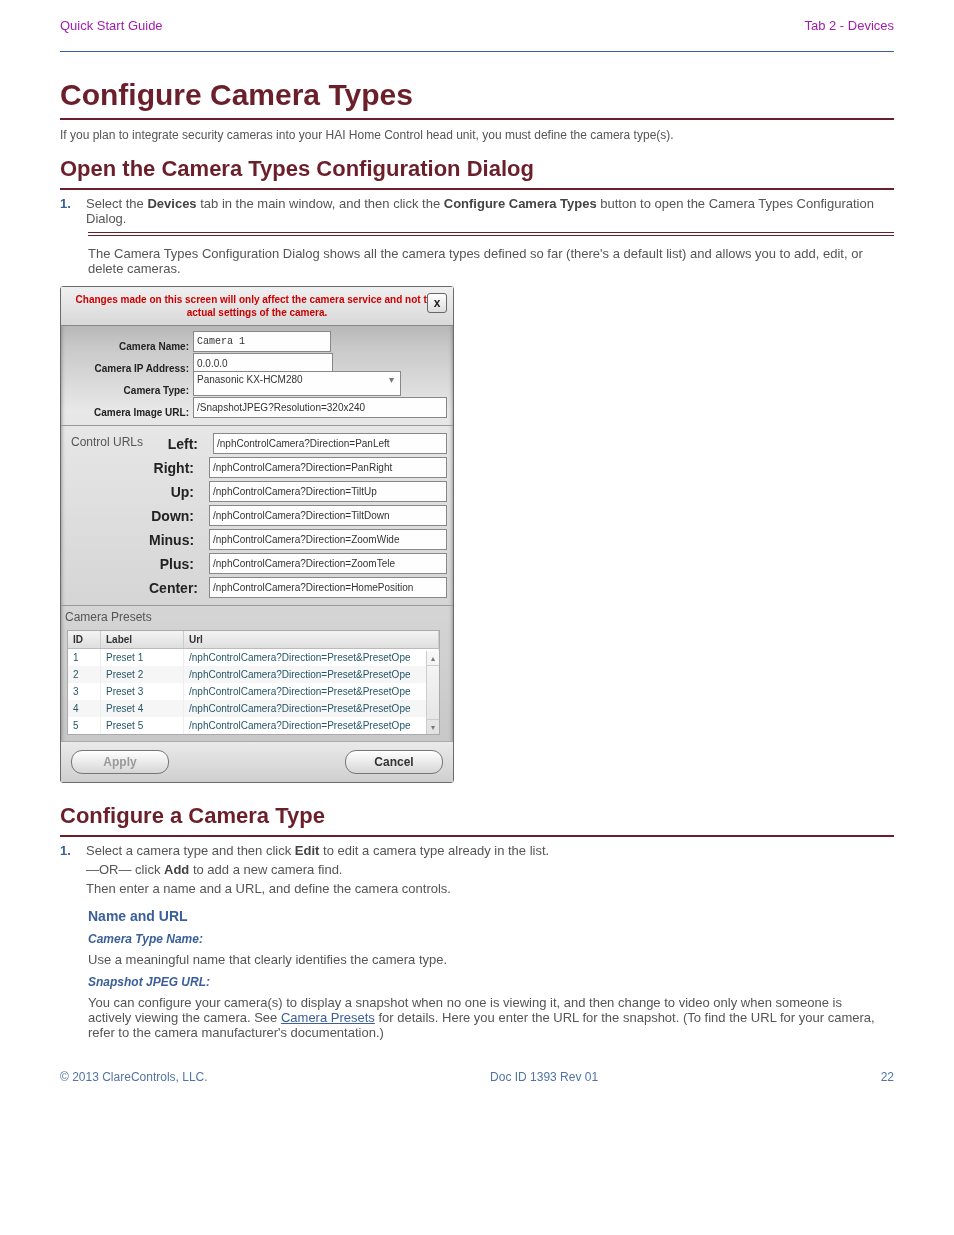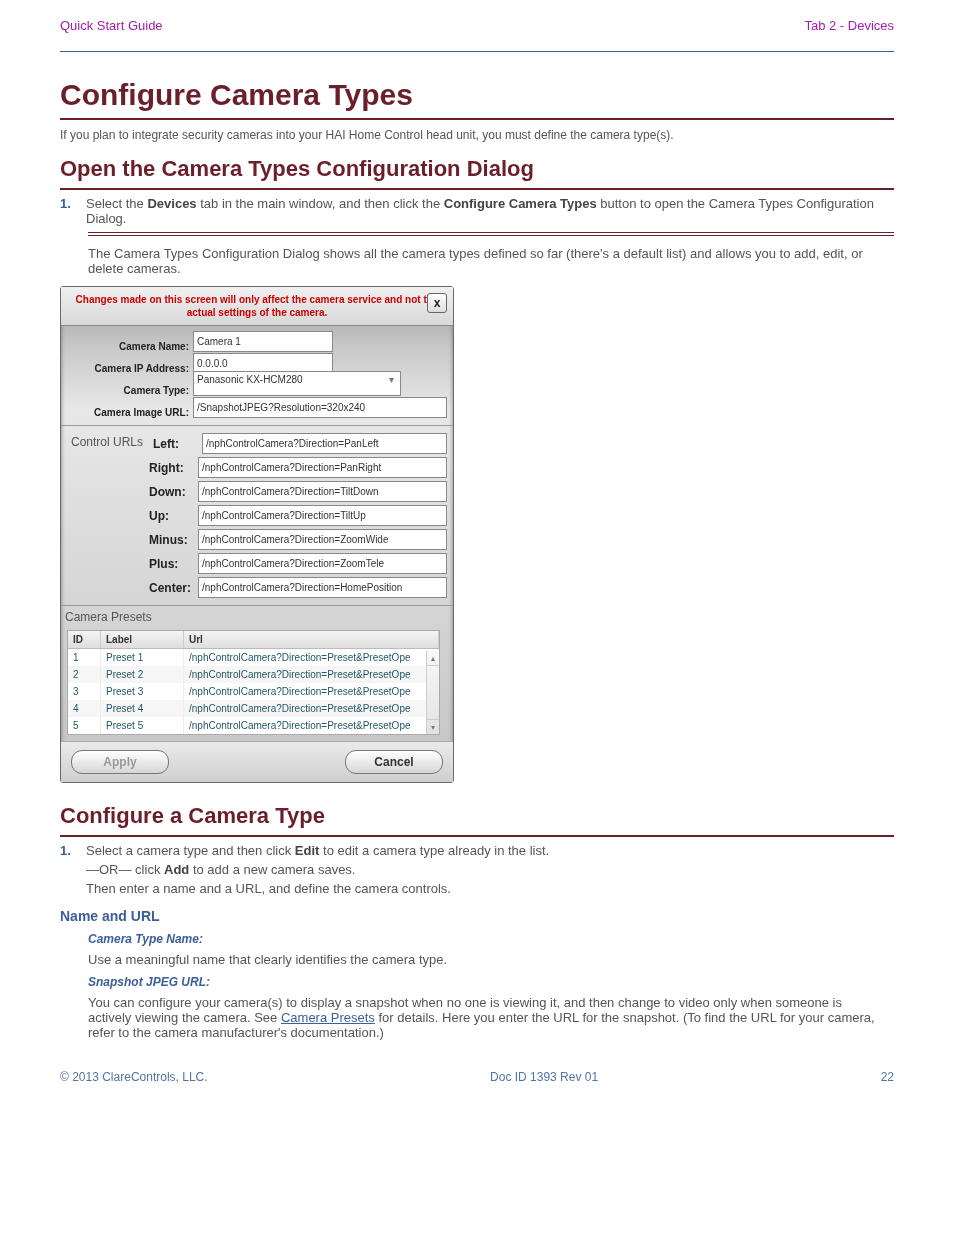--- a/index.html
+++ b/index.html
@@ -21,21 +21,21 @@
 .h3{color:#3a5f9a;font-size:14px;font-weight:bold;margin:12px 0 4px}
 .h4{color:#3a5f9a;font-style:italic;font-weight:bold;font-size:12px;margin:8px 0 4px}
 .link{color:#3a5f9a;text-decoration:underline}
 .dialog{width:392px;margin:10px 0 20px 0;border:1px solid #6a6a6a;border-radius:3px;background:linear-gradient(#d0d0d0,#b8b8b8 8%,#c8c8c8 12%,#e8e8e8 25%,#c4c4c4);box-shadow:inset 0 0 4px #777;font-family:Arial,Helvetica,sans-serif}
 .dlg-top{padding:6px 8px;text-align:center;position:relative;border-bottom:1px solid #888;background:linear-gradient(#f0f0f0,#d8d8d8)}
 .warn{color:#c00;font-size:10px;font-weight:bold;line-height:1.3}
 .close-btn{position:absolute;right:6px;top:6px;width:18px;height:18px;border:1px solid #666;border-radius:3px;background:linear-gradient(#fff,#ddd);font-weight:bold;font-size:12px;color:#222;display:flex;align-items:center;justify-content:center}
 .form-section{padding:4px 6px;border-bottom:1px solid #999}
 .frow{display:flex;align-items:flex-end;margin:3px 0;height:19px}
 .flabel{width:122px;text-align:right;font-size:10px;font-weight:bold;color:#222;padding-right:4px}
-.ctrl-label{width:45px;text-align:left;font-size:12px;font-weight:bold;color:#222;padding-right:4px}
+.ctrl-label{width:45px;text-align:right;font-size:14px;font-weight:bold;color:#222;padding-right:15px}
 .finput{flex:1;background:#fefefe;border:1px solid #888;font-size:10px;color:#333;padding:2px 3px;height:15px;box-sizing:content-box}
 .fselect{width:200px;background:#fefefe;border:1px solid #888;font-size:10px;color:#333;padding:2px 3px;height:19px;position:relative}
 .fselect::after{content:"▾";position:absolute;right:6px;top:2px;color:#777;font-size:10px}
 .section-title{font-size:12px;color:#555;padding:2px 0 3px 4px}
 .ctrl-urls-row{display:flex;align-items:center;margin:3px 0}
 .ctrl-head{display:flex;align-items:center}
 .ctrl-head .section-title{width:82px;padding-top:0}
 .table-wrap{margin:0 4px 0px;background:#fff;border:1px solid #aaa;position:relative}
 .thead{display:flex;background:linear-gradient(#f4f4f4,#dedede);border-bottom:1px solid #bbb;font-size:10px;font-weight:bold;color:#333}
 .th{padding:3px 5px;border-right:1px solid #ccc}
@@ -91,21 +91,21 @@
 
   <div class="dialog">
     <div class="dlg-top">
       <div class="warn">Changes made on this screen will only affect the camera service and not the actual settings of the camera.</div>
       <div class="close-btn">x</div>
     </div>
 
     <div class="form-section">
       <div class="frow">
           <div class="flabel">Camera Name:</div>
-          <input class="finput" style="flex: 0 0 130px;" value="Camera 1">
+          <input class="finput" style="flex: 0 0 130px; font-family: Liberation Mono, monospace;" value="Camera 1">
         </div>
       <div class="frow">
           <div class="flabel">Camera IP Address:</div>
           <input class="finput" style="flex: 0 0 130px; margin-top: 36px;" value="0.0.0.0">
         </div>
       <div class="frow">
           <div class="flabel">Camera Type:</div>
           <div class="fselect">Panasonic KX-HCM280</div>
         </div>
       <div class="frow">
@@ -120,27 +120,27 @@
         <div class="ctrl-label">Left:</div>
         <input class="finput" value="/nphControlCamera?Direction=PanLeft" style="">
       </div>
       <div class="ctrl-urls-row">
           <div style="width:82px"></div>
           <div class="ctrl-label">Right:</div>
           <input class="finput" value="/nphControlCamera?Direction=PanRight" style="">
         </div>
       <div class="ctrl-urls-row">
           <div style="width:82px"></div>
+          <div class="ctrl-label">Up:</div>
+          <input class="finput" value="/nphControlCamera?Direction=TiltUp" style="">
+        </div>
+      <div class="ctrl-urls-row">
+          <div style="width:82px"></div>
           <div class="ctrl-label">Down:</div>
           <input class="finput" value="/nphControlCamera?Direction=TiltDown" style="">
-        </div>
-      <div class="ctrl-urls-row">
-          <div style="width:82px"></div>
-          <div class="ctrl-label">Up:</div>
-          <input class="finput" value="/nphControlCamera?Direction=TiltUp" style="">
         </div>
       <div class="ctrl-urls-row">
           <div style="width:82px"></div>
           <div class="ctrl-label">Minus:</div>
           <input class="finput" value="/nphControlCamera?Direction=ZoomWide" style="">
         </div>
       <div class="ctrl-urls-row">
           <div style="width:82px"></div>
           <div class="ctrl-label">Plus:</div>
           <input class="finput" value="/nphControlCamera?Direction=ZoomTele" style="">
@@ -201,26 +201,26 @@
     </div>
   </div>
 
   <h2>Configure a Camera Type</h2>
   <div class="rule-darkred"></div>
 
   <div class="list-row">
     <div class="list-num">1.</div>
     <div class="list-body">
       <span>Select a camera type and then click </span><span class="bold">Edit</span><span> to edit a camera type already in the list.</span>
-      <div style="margin-top:4px"><span>—OR— click </span><span class="bold">Add</span><span> to add a new camera saves.</span></div>
+      <div style="margin-top:4px"><span>—OR— click </span><span class="bold">Add</span><span> to add a new camera find.</span></div>
       <div style="margin-top:4px">Then enter a name and a URL, and define the camera controls.</div>
     </div>
   </div>
 
-  <div class="h3" style="">Name and URL</div>
+  <div class="h3" style="margin-left:28px">Name and URL</div>
 
   <div class="h4" style="margin-left:28px">Camera Type Name:</div>
   <p class="body-text" style="margin-left:28px">Use a meaningful name that clearly identifies the camera type.</p>
 
   <div class="h4" style="margin-left:28px">Snapshot JPEG URL:</div>
   <p class="body-text" style="margin-left:28px">
     <span>You can configure your camera(s) to display a snapshot when no one is viewing it, and then change to video only when someone is actively viewing the camera. See </span><span class="link">Camera Presets</span><span> for details. Here you enter the URL for the snapshot. (To find the URL for your camera, refer to the camera manufacturer's documentation.)</span>
   </p>
 
   <div class="footer">

